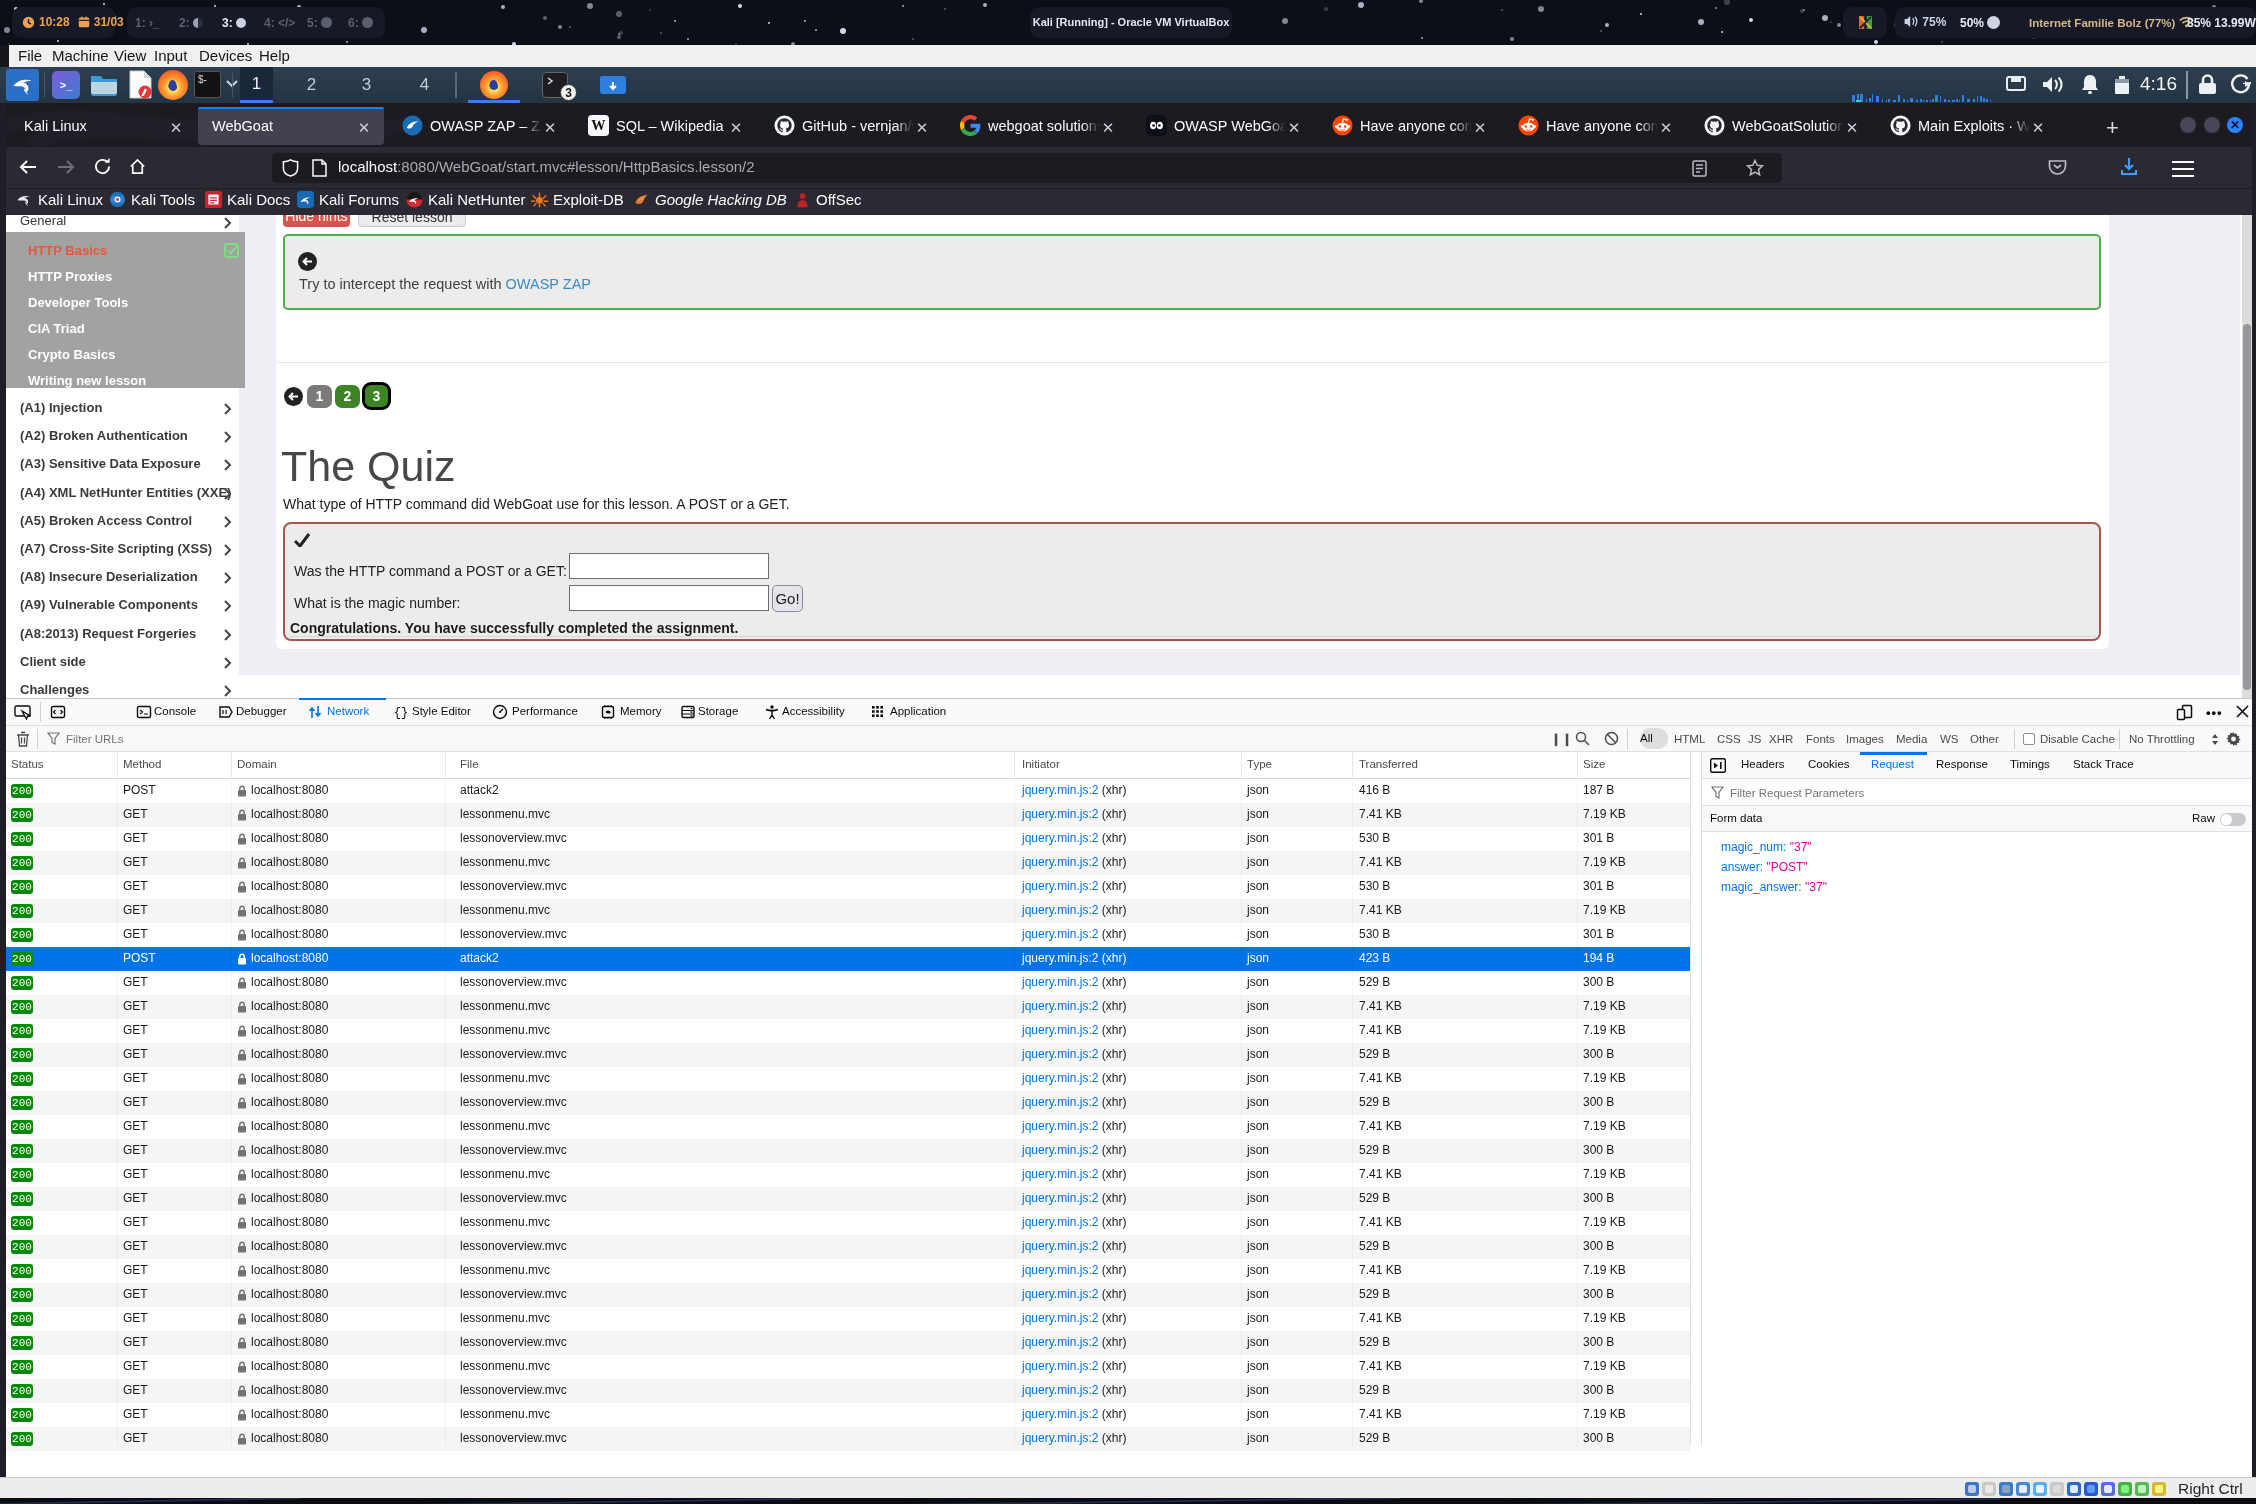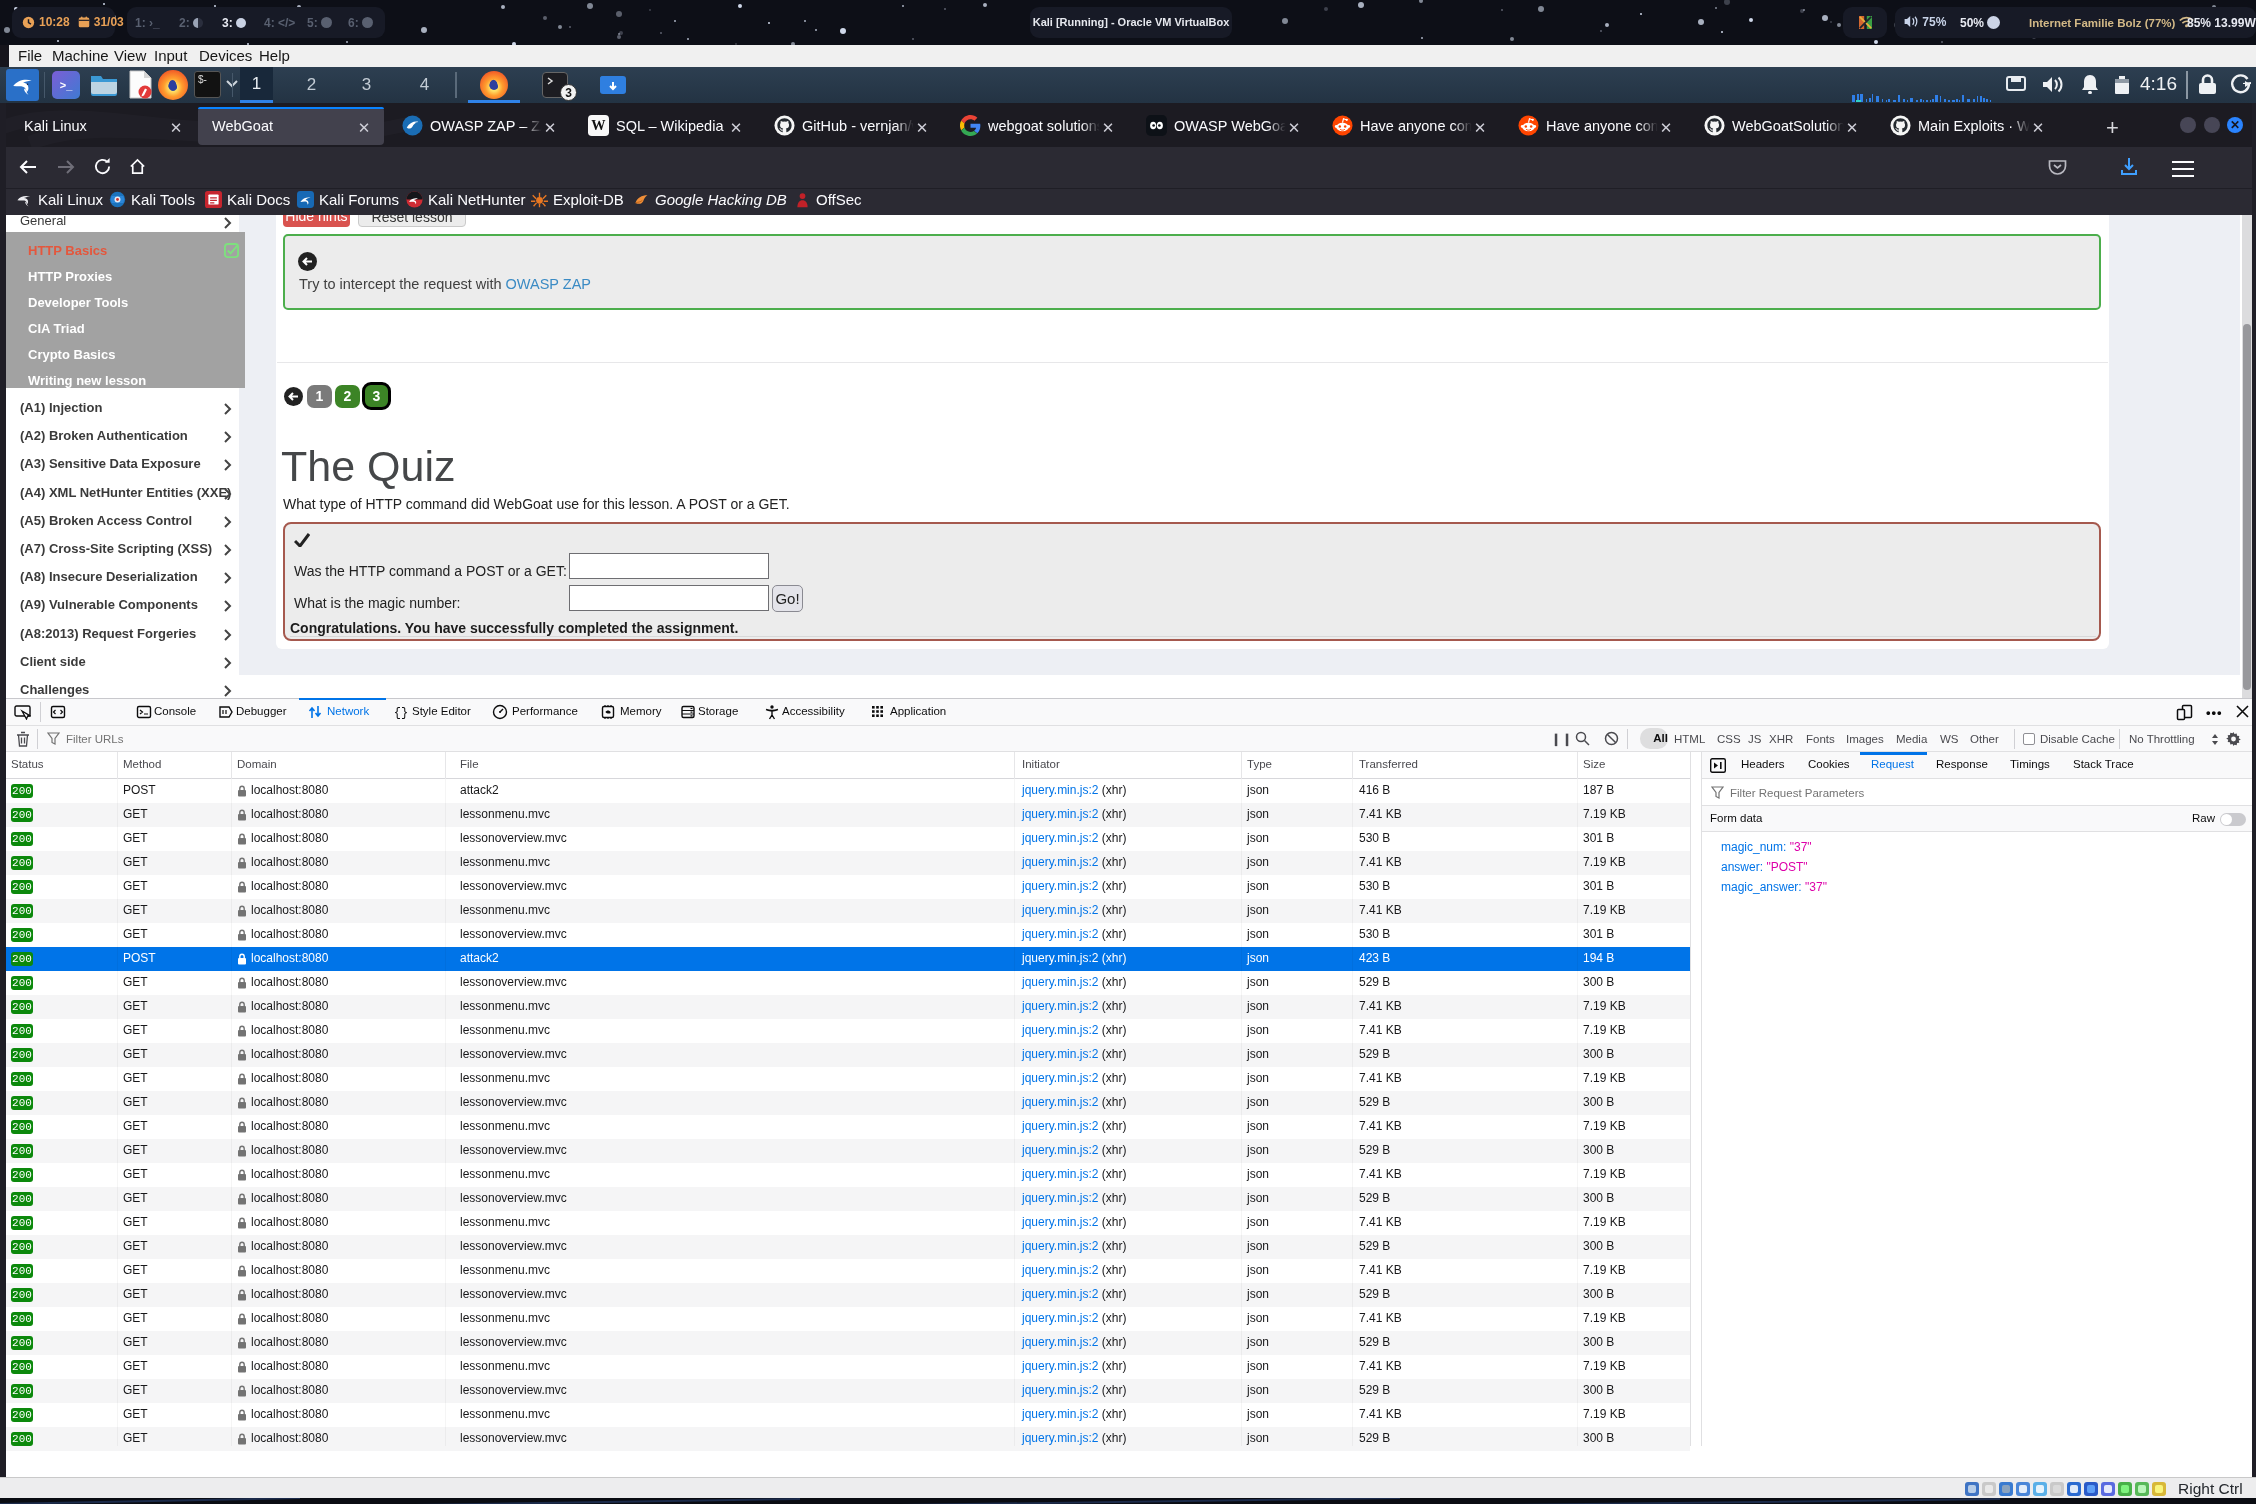--- a/index.html
+++ b/index.html
@@ -441,20 +441,37 @@
  <svg class="abs" style="left:56px;top:11px;" width="20" height="18" viewBox="0 0 20 18">
       <path d="M2 9h15M11 3l6 6-6 6" stroke="#6f6e78" stroke-width="2" fill="none"></path>
     </svg>
  <svg class="abs" style="left:93px;top:10px;" width="19" height="19" viewBox="0 0 20 20">
       <path d="M17 10a7 7 0 1 1-2-4.9" stroke="#fbfbfe" stroke-width="2" fill="none"></path>
       <path d="M17.5 1v5h-5z" fill="#fbfbfe"></path>
     </svg>
  <svg class="abs" style="left:128px;top:10px;" width="19" height="19" viewBox="0 0 20 20">
       <path d="M3 10l7-7 7 7M5 9v8h10V9" stroke="#fbfbfe" stroke-width="1.8" fill="none"></path>
     </svg>
+ <div class="abs" style="left:272px;top:6px;width:1510px;height:30px;background:#1c1b22;border-radius:5px;">
+   <svg class="abs" style="left:10px;top:6px;" width="17" height="18" viewBox="0 0 18 19">
+        <path d="M9 1C6 3 4 3 1.5 3v7c0 4 3.5 7 7.5 8 4-1 7.5-4 7.5-8V3C14 3 12 3 9 1z" fill="none" stroke="#fbfbfe" stroke-width="1.6"></path>
+      </svg>
+   <svg class="abs" style="left:40px;top:6px;" width="15" height="18" viewBox="0 0 15 18">
+        <path d="M1 1h9l4 4v12H1z" fill="none" stroke="#fbfbfe" stroke-width="1.5"></path>
+        <path d="M10 1v4h4" fill="none" stroke="#fbfbfe" stroke-width="1.5"></path>
+      </svg>
+   <div class="abs" style="left:66px;top:5px;font-size:15px;color:#fbfbfe;">localhost<span style="color:#a9a9b1">:8080/WebGoat/start.mvc#lesson/HttpBasics.lesson/2</span></div>
+   <svg class="abs" style="left:1420px;top:7px;" width="15" height="17" viewBox="0 0 15 17">
+        <rect x="1" y="1" width="13" height="15" rx="1.5" fill="none" stroke="#b9b9c1" stroke-width="1.5"></rect>
+        <path d="M4 5h7M4 8.5h7M4 12h4" stroke="#b9b9c1" stroke-width="1.4"></path>
+      </svg>
+   <svg class="abs" style="left:1474px;top:6px;" width="18" height="18" viewBox="0 0 18 18">
+        <path d="M9 1.5l2.2 4.8 5.3.6-4 3.6 1.1 5.2L9 13l-4.6 2.7 1.1-5.2-4-3.6 5.3-.6z" fill="none" stroke="#b9b9c1" stroke-width="1.5"></path>
+      </svg>
+ </div>
  <svg class="abs" style="left:2048px;top:11px;" width="19" height="18" viewBox="0 0 19 18">
       <path d="M1.5 3h16v5a8 8 0 0 1-16 0z" fill="none" stroke="#b9b9c1" stroke-width="1.7"></path>
       <path d="M6 7l3.5 3L13 7" stroke="#b9b9c1" stroke-width="1.7" fill="none"></path>
     </svg>
  <svg class="abs" style="left:2120px;top:10px;" width="18" height="19" viewBox="0 0 18 19">
       <path d="M9 1v10M5 8l4 4 4-4" stroke="#3f9fff" stroke-width="2" fill="none"></path>
       <path d="M2 13v4h14v-4" stroke="#3f9fff" stroke-width="2" fill="none"></path>
     </svg>
  <div class="abs" style="left:2172px;top:11px;width:22px;">
    <div style="height:2px;background:#fbfbfe;margin:3px 0 5px;"></div>
@@ -731,21 +748,21 @@
 <div class="abs" style="left:1551px;top:34px;color:#4a4a4f;font-size:12px;font-weight:bold;letter-spacing:1px;">❙❙</div>
 <svg class="abs" style="left:1575px;top:33px" width="15" height="15" viewBox="0 0 15 15">
       <circle cx="6" cy="6" r="4.5" fill="none" stroke="#4a4a4f" stroke-width="1.5"></circle>
       <path d="M9.5 9.5L14 14" stroke="#4a4a4f" stroke-width="1.5"></path>
     </svg>
 <svg class="abs" style="left:1604px;top:33px" width="15" height="15" viewBox="0 0 15 15">
       <circle cx="7.5" cy="7.5" r="6" fill="none" stroke="#4a4a4f" stroke-width="1.5"></circle>
       <path d="M3.2 3.2l8.6 8.6" stroke="#4a4a4f" stroke-width="1.5"></path>
     </svg>
 <div class="abs" style="left:1627px;top:31px;width:1px;height:20px;background:#d0d0d4;"></div>
-<div class="abs" style="left:1640px;top:30px;width:28px;height:21px;background:#dededf;border-radius:10px;text-align:right;line-height:21px;font-size:11.5px;color:#0c0c0d;font-weight:bold;">All</div>
+<div class="abs" style="left:1640px;top:30px;width:28px;height:21px;background:#dededf;border-radius:10px;text-align:left;line-height:21px;font-size:11.5px;color:#0c0c0d;">All</div>
 <div class="abs" style="left:1674px;top:35px;font-size:11.5px;color:#4a4a4f;">HTML</div>
 <div class="abs" style="left:1717px;top:35px;font-size:11.5px;color:#4a4a4f;">CSS</div>
 <div class="abs" style="left:1748px;top:35px;font-size:11.5px;color:#4a4a4f;">JS</div>
 <div class="abs" style="left:1769px;top:35px;font-size:11.5px;color:#4a4a4f;">XHR</div>
 <div class="abs" style="left:1806px;top:35px;font-size:11.5px;color:#4a4a4f;">Fonts</div>
 <div class="abs" style="left:1846px;top:35px;font-size:11.5px;color:#4a4a4f;">Images</div>
 <div class="abs" style="left:1896px;top:35px;font-size:11.5px;color:#4a4a4f;">Media</div>
 <div class="abs" style="left:1940px;top:35px;font-size:11.5px;color:#4a4a4f;">WS</div>
 <div class="abs" style="left:1970px;top:35px;font-size:11.5px;color:#4a4a4f;">Other</div>
 <div class="abs" style="left:2014px;top:31px;width:1px;height:20px;background:#d0d0d4;"></div>

